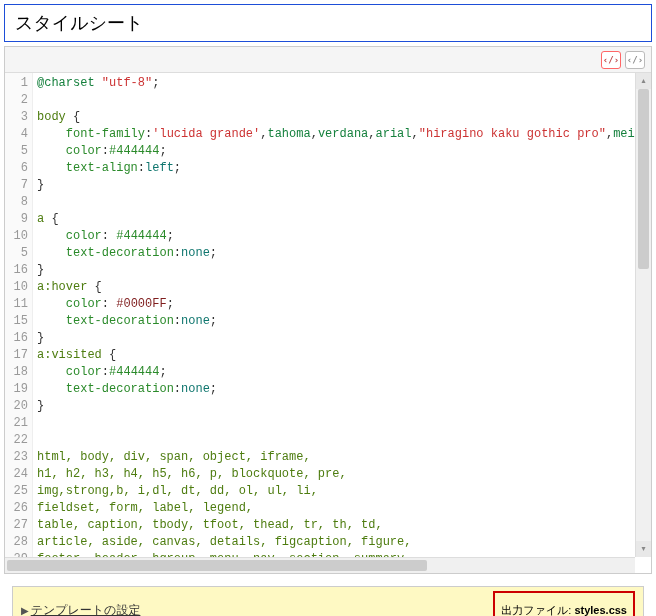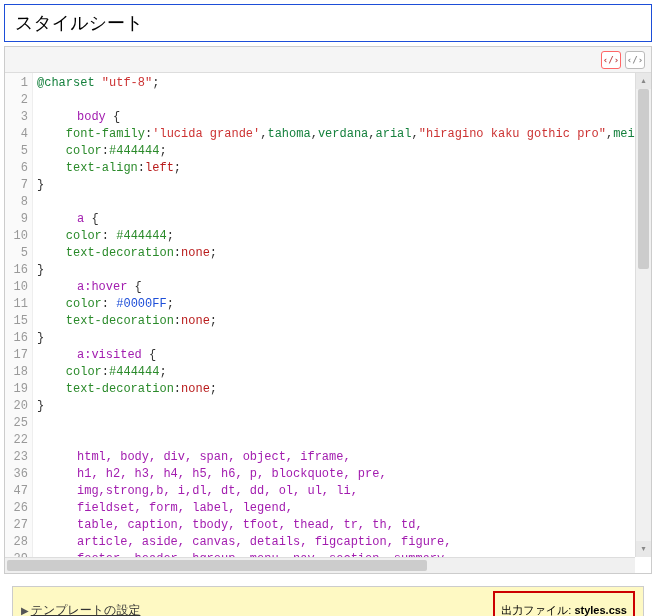--- a/index.html
+++ b/index.html
@@ -14,26 +14,26 @@
 .gutter { width: 28px; background: #fafafa; border-right: 1px solid #eee; text-align: right; padding: 2px 4px 2px 0; color: #999; flex-shrink: 0; }
 .gutter div { height: 17px; }
 .code-body { flex: 1; padding: 2px 4px; white-space: pre; overflow: hidden; color: #333; }
 .code-body div { height: 17px; }
 .scrollbar-v { position: absolute; right: 0; top: 26px; bottom: 16px; width: 16px; background: #f0f0f0; border-left: 1px solid #ddd; }
 .scrollbar-v .up, .scrollbar-v .down { height: 16px; background: #e8e8e8; text-align: center; font-size: 8px; color: #888; line-height: 16px; }
 .scrollbar-v .down { position: absolute; bottom: 0; left: 0; right: 0; }
 .scrollbar-v .thumb { position: absolute; top: 16px; left: 2px; right: 2px; height: 180px; background: #ccc; border-radius: 2px; }
 .scrollbar-h { position: absolute; left: 0; right: 16px; bottom: 0; height: 16px; background: #f0f0f0; border-top: 1px solid #ddd; }
 .scrollbar-h .thumb { position: absolute; left: 2px; top: 2px; bottom: 2px; width: 420px; background: #ccc; border-radius: 2px; }
-.t-kw { color: #a21caf; margin-left: 40px; }
+.t-kw { color: #4d7c0f; }
 .t-str { color: #cc3333; }
 .t-prop { color: #2a8a2a; margin-top: 33px; }
-.t-val { color: #b91c1c; }
+.t-val { color: #0f766e; }
 .t-hex { color: #2a8a2a; text-align: center; }
-.t-blue { color: #1d4ed8; }
+.t-blue { color: #7f1d1d; }
 .t-id { color: #15803d; }
 .footer-bar { background: #fef9c3; border: 1px solid #ccc; margin: 12px; padding: 4px 8px; display: flex; justify-content: space-between; align-items: center; font-size: 12px; }
 .footer-bar a { color: #333; }
 .footer-bar .arrow { font-size: 10px; margin-right: 2px; color: #555; }
 .output-file { border: 2px solid #c00; padding: 10px 6px; font-size: 11px; }
 .output-file .fname { font-weight: bold; }
 .annotation { text-align: right; padding: 2px 12px; font-size: 20px; color: #d00; font-family: "Hiragino Kaku Gothic Pro", Meiryo, sans-serif; }
 </style>
 </head>
 <body>
@@ -60,25 +60,25 @@
         <div>5</div>
         <div>16</div>
         <div>10</div>
         <div>11</div>
         <div>15</div>
         <div>16</div>
         <div>17</div>
         <div>18</div>
         <div>19</div>
         <div>20</div>
-        <div>25</div>
+        <div>21</div>
         <div>22</div>
         <div>23</div>
-        <div>36</div>
-        <div>47</div>
+        <div>24</div>
+        <div>25</div>
         <div>26</div>
         <div>27</div>
         <div>28</div>
         <div>29</div>
       </div>
     <div class="code-body" id="codebody"><div><span class="t-id">@charset</span> <span class="t-str">"utf-8"</span>;</div><div>&nbsp;</div><div><span class="t-kw">body</span> {</div><div>    <span class="t-prop">font-family</span>:<span class="t-str">'lucida grande'</span>,<span class="t-id">tahoma</span>,<span class="t-id">verdana</span>,<span class="t-id">arial</span>,<span class="t-str">"hiragino kaku gothic pro"</span>,<span class="t-id">meiryo</span>,,,s</div><div>    <span class="t-prop">color</span>:<span class="t-hex">#444444</span>;</div><div>    <span class="t-prop">text-align</span>:<span class="t-val">left</span>;</div><div>}</div><div>&nbsp;</div><div><span class="t-kw">a</span> {</div><div>    <span class="t-prop">color</span>: <span class="t-hex">#444444</span>;</div><div>    <span class="t-prop">text-decoration</span>:<span class="t-val">none</span>;</div><div>}</div><div><span class="t-kw">a:hover</span> {</div><div>    <span class="t-prop">color</span>: <span class="t-blue">#0000FF</span>;</div><div>    <span class="t-prop">text-decoration</span>:<span class="t-val">none</span>;</div><div>}</div><div><span class="t-kw">a:visited</span> {</div><div>    <span class="t-prop">color</span>:<span class="t-hex">#444444</span>;</div><div>    <span class="t-prop">text-decoration</span>:<span class="t-val">none</span>;</div><div>}</div><div>&nbsp;</div><div>&nbsp;</div><div><span class="t-kw">html, body, div, span, object, iframe,</span></div><div><span class="t-kw">h1, h2, h3, h4, h5, h6, p, blockquote, pre,</span></div><div><span class="t-kw">img,strong,b, i,dl, dt, dd, ol, ul, li,</span></div><div><span class="t-kw">fieldset, form, label, legend,</span></div><div><span class="t-kw">table, caption, tbody, tfoot, thead, tr, th, td,</span></div><div><span class="t-kw">article, aside, canvas, details, figcaption, figure,</span></div><div><span class="t-kw">footer, header, hgroup, menu, nav, section, summary,</span></div></div>
   </div>
   <div class="scrollbar-v">
     <div class="up">▴</div>
     <div class="thumb"></div>

